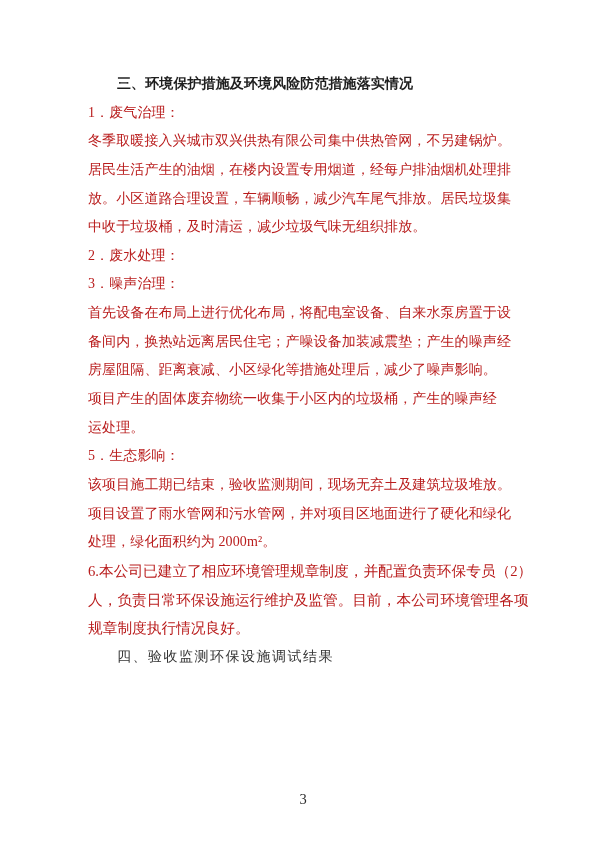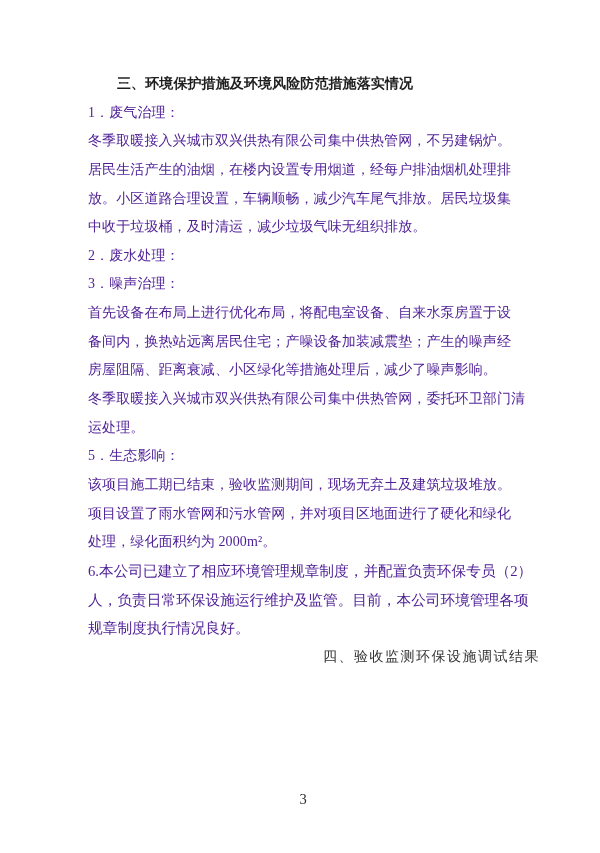--- a/index.html
+++ b/index.html
@@ -19,33 +19,32 @@
     position: absolute;
     left: 88px;
     top: 70px;
     width: 452px;
   }
   .line {
     height: 28.65px;
     line-height: 28.65px;
     font-size: 14px;
     letter-spacing: 0.1px;
-    color: #4c1d95;
+    color: #b91c1c;
     white-space: pre;
   }
   .line.title {
     margin-left: 29px;
     font-weight: bold;
     color: #1e1e1e;
   }
   .line.h4 {
     margin-left: 29px;
     letter-spacing: 1.5px;
     color: #333333;
-    text-align: right;
   }
   .line.p6 {
     font-size: 14.7px;
     letter-spacing: 0;
   }
   .pageno {
     position: absolute;
     top: 791px;
     left: 3px;
     width: 600px;
@@ -63,21 +62,21 @@
     <div class="line">1．废气治理：</div>
     <div class="line">冬季取暖接入兴城市双兴供热有限公司集中供热管网，不另建锅炉。</div>
     <div class="line">居民生活产生的油烟，在楼内设置专用烟道，经每户排油烟机处理排</div>
     <div class="line">放。小区道路合理设置，车辆顺畅，减少汽车尾气排放。居民垃圾集</div>
     <div class="line">中收于垃圾桶，及时清运，减少垃圾气味无组织排放。</div>
     <div class="line">2．废水处理：</div>
     <div class="line">3．噪声治理：</div>
     <div class="line">首先设备在布局上进行优化布局，将配电室设备、自来水泵房置于设</div>
     <div class="line">备间内，换热站远离居民住宅；产噪设备加装减震垫；产生的噪声经</div>
     <div class="line">房屋阻隔、距离衰减、小区绿化等措施处理后，减少了噪声影响。</div>
-    <div class="line">冬季取暖接入兴城市双兴供热有限公司集中供热管网，委托环卫部门清</div>
+    <div class="line">项目产生的固体废弃物统一收集于小区内的垃圾桶，产生的噪声经</div>
     <div class="line">运处理。</div>
     <div class="line">5．生态影响：</div>
     <div class="line">该项目施工期已结束，验收监测期间，现场无弃土及建筑垃圾堆放。</div>
     <div class="line">项目设置了雨水管网和污水管网，并对项目区地面进行了硬化和绿化</div>
     <div class="line">处理，绿化面积约为 2000m²。</div>
     <div class="line p6">6.本公司已建立了相应环境管理规章制度，并配置负责环保专员（2）</div>
     <div class="line p6">人，负责日常环保设施运行维护及监管。目前，本公司环境管理各项</div>
     <div class="line p6">规章制度执行情况良好。</div>
     <div class="line h4">四、验收监测环保设施调试结果</div>
   </div>

